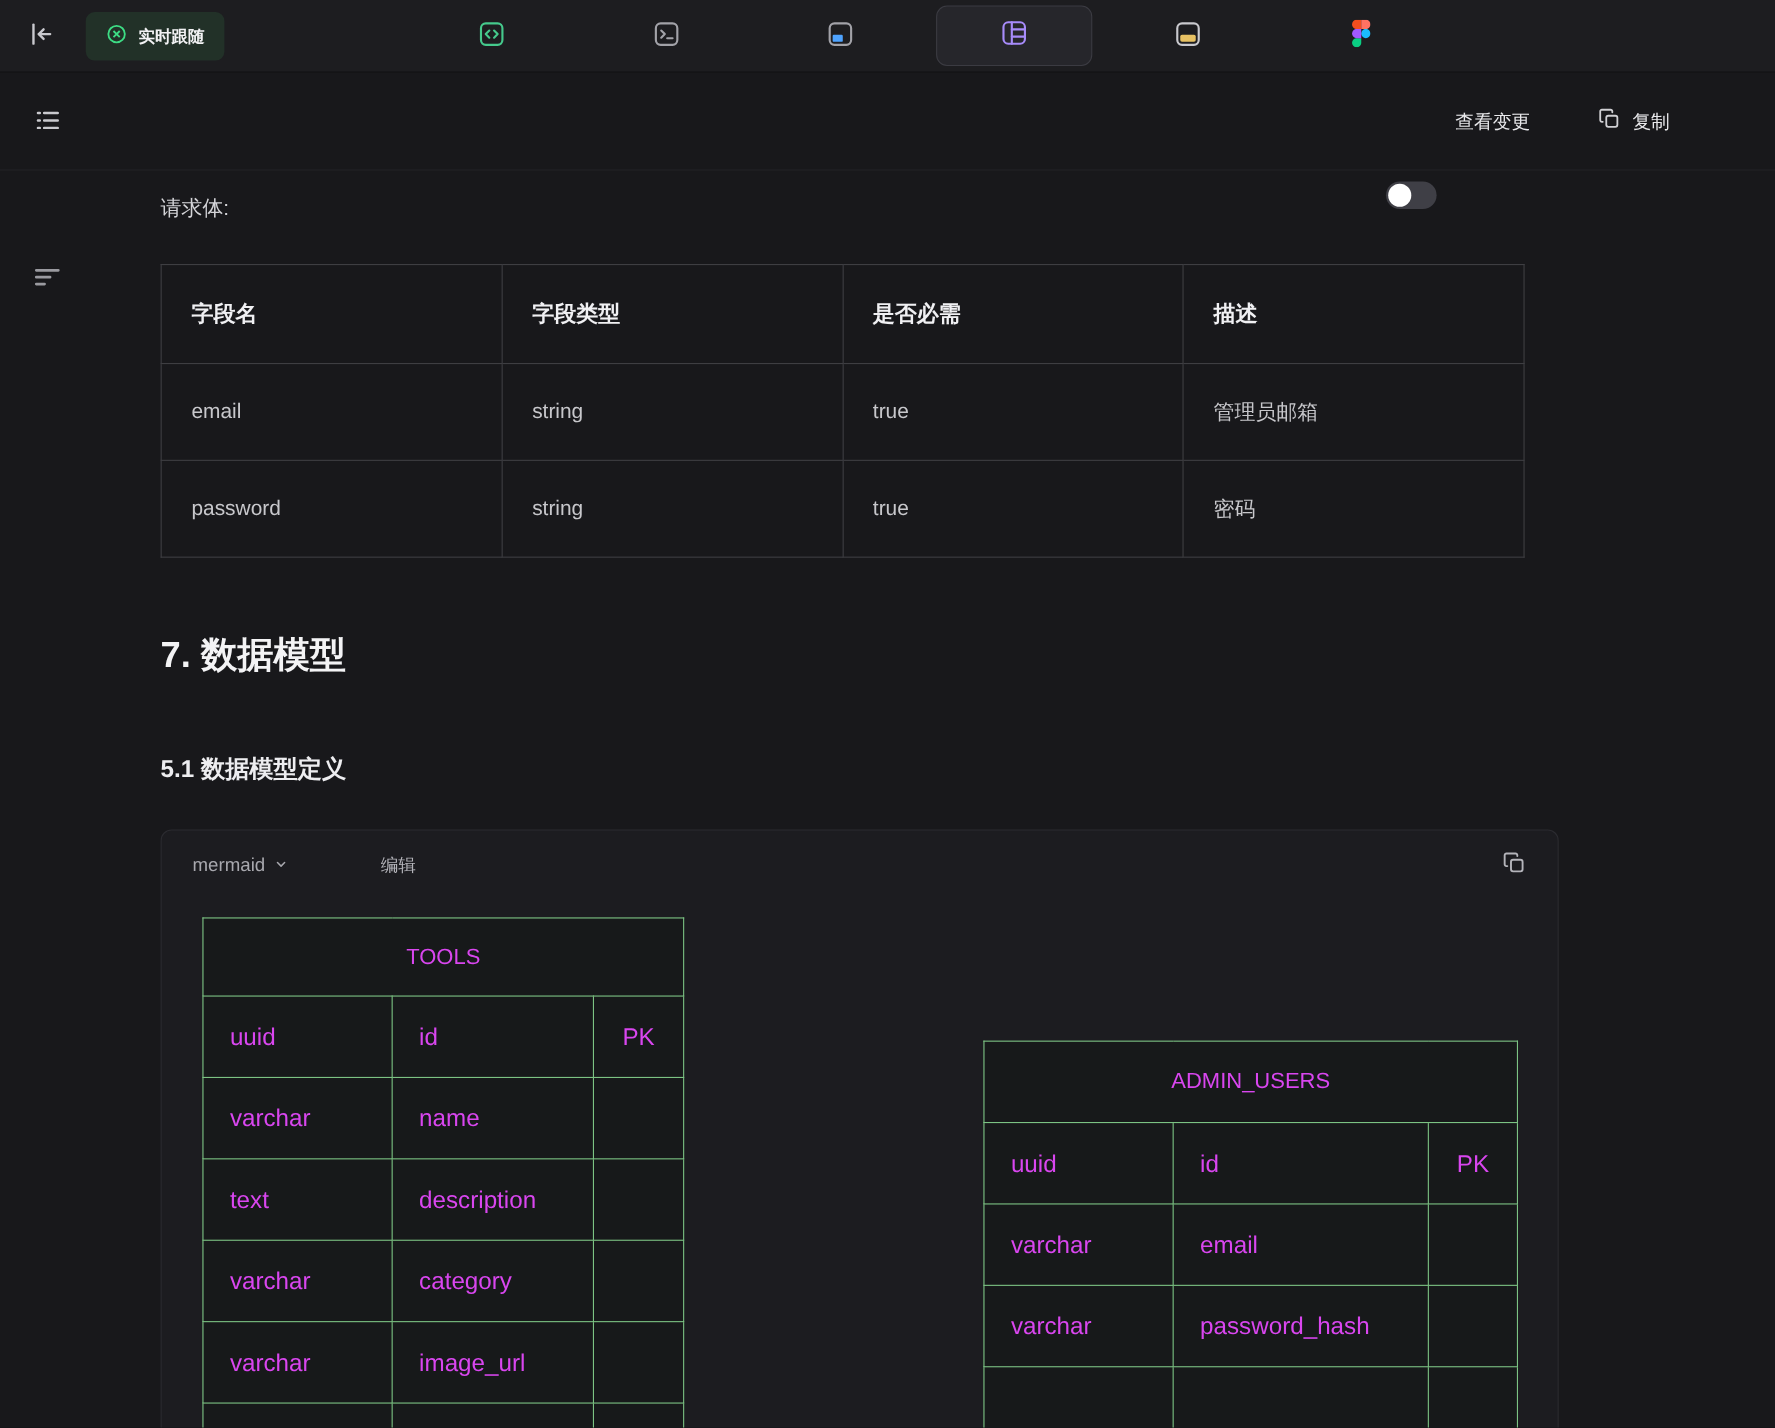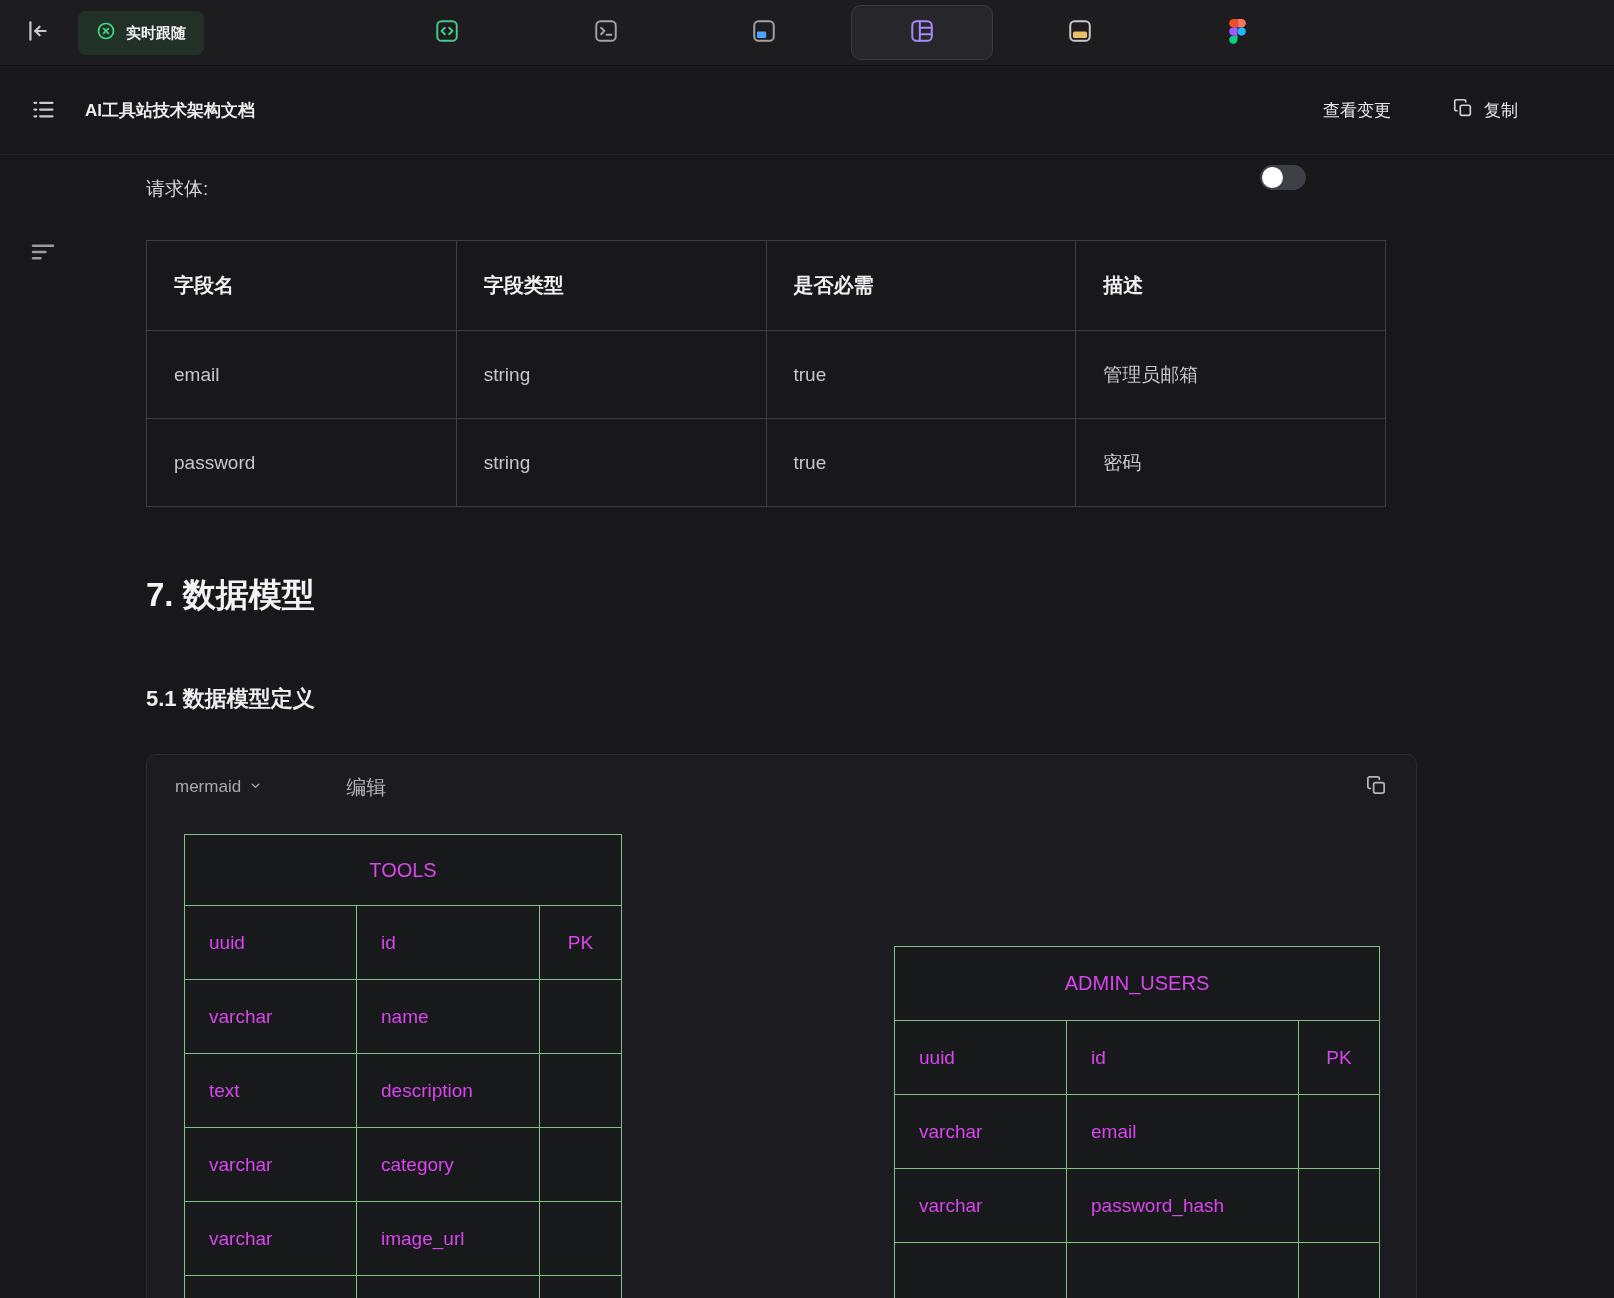--- a/index.html
+++ b/index.html
@@ -35,30 +35,30 @@
   .fields th { height:90px; font-size:20px; font-weight:700; color:#f0f0f3; }
   .fields td { height:88px; font-size:19px; font-weight:400; color:#c7c7cb; }
 
   .h2 { position:absolute; left:146px; top:418px; font-size:33px; font-weight:700; color:#f3f3f5; }
   .h3 { position:absolute; left:146px; top:529px; font-size:22px; font-weight:700; color:#ededf0; }
 
   
   .codeblock { position:absolute; left:146px; top:599px; width:1271px; height:560px; background:#1c1c20; border:1px solid #2b2b30; border-radius:10px; overflow:hidden; }
   .cb-header { height:64px; display:flex; align-items:center; padding:0 28px; }
   .cb-lang { display:flex; align-items:center; gap:8px; font-size:17px; color:#a8a8ae; cursor:pointer; }
-  .cb-edit { margin-left:84px; font-size:20px; color:#b4b4ba; cursor:pointer; }
+  .cb-edit { margin-left:84px; font-size:16px; color:#b4b4ba; cursor:pointer; }
   .cb-spacer { flex:1; }
   .cb-copy { cursor:pointer; display:flex; }
   .diagram { position:relative; height:calc(100% - 64px); }
 
   
   .entity { position:absolute; border-collapse:collapse; table-layout:fixed; }
   .entity th, .entity td { border:1px solid #7cc383; background:#17191a; color:#d946ef; font-weight:400; }
   .entity th { font-size:20px; text-align:center; }
-  .entity td { font-size:19px; padding-left:24px; }
+  .entity td { font-size:22px; padding-left:24px; }
   .entity td.c3 { padding-left:0; text-align:center; }
   .ent-tools { left:37px; top:15px; width:437px; }
   .ent-tools th { height:71px; }
   .ent-tools td { height:74px; }
   .ent-admin { left:747px; top:127px; width:485px; }
   .ent-admin th { height:74px; }
   .ent-admin td { height:74px; }
 </style>
 </head>
 <body>
@@ -150,21 +150,20 @@
 
   <div class="docbar">
     <div class="toc">
       <span>
         <svg width="27" height="27" viewBox="0 0 24 24" fill="none" stroke="#c9c9ce" stroke-width="2" stroke-linecap="round">
             <path d="M4 6h1.5M4 12h1.5M4 18h1.5"></path>
             <path d="M9 6h11M9 12h11M9 18h11"></path>
           </svg>
       </span>
     </div>
-    <div class="title">AI工具站技术架构文档</div>
 
     <div class="toggle">
       <div class="knob"></div>
     </div>
     <div class="action act-view">
       <span>查看变更</span>
     </div>
     <div class="action act-copy">
       <span>
         <svg width="22" height="22" viewBox="0 0 24 24" fill="none" stroke="#d0d0d4" stroke-width="1.8" stroke-linecap="round" stroke-linejoin="round">

